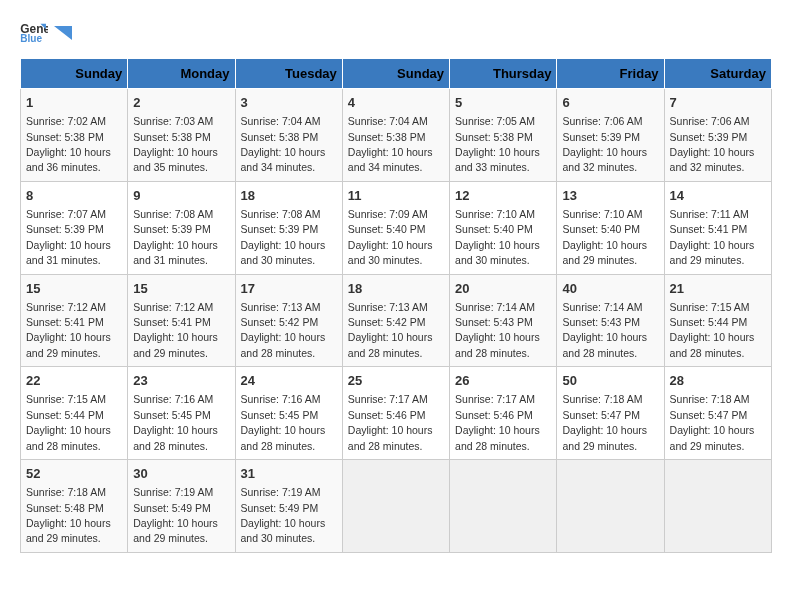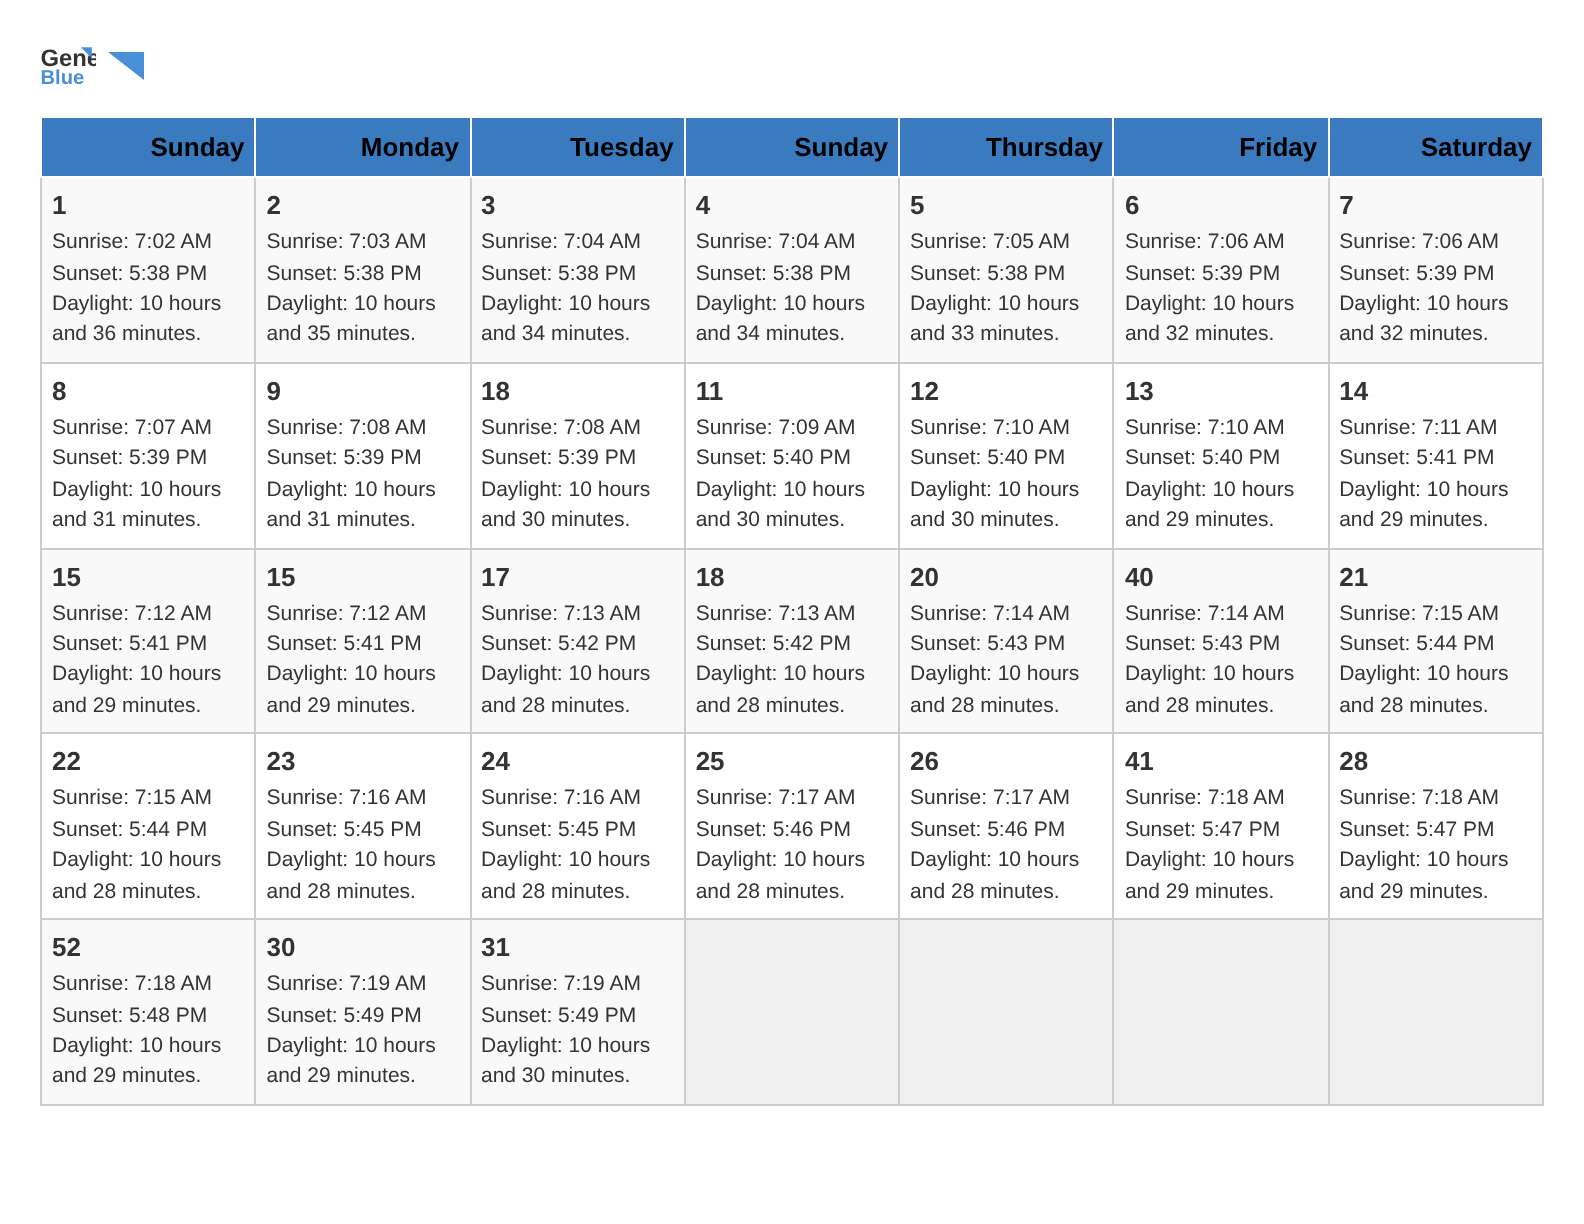--- a/index.html
+++ b/index.html
@@ -235,21 +235,21 @@
       </td>
         <td>
         <span class="day-number">25</span>
         <span class="day-info">Sunrise: 7:17 AM<br>Sunset: 5:46 PM<br>Daylight: 10 hours and 28 minutes.</span>
       </td>
         <td>
         <span class="day-number">26</span>
         <span class="day-info">Sunrise: 7:17 AM<br>Sunset: 5:46 PM<br>Daylight: 10 hours and 28 minutes.</span>
       </td>
         <td>
-        <span class="day-number">41</span>
+        <span class="day-number">50</span>
         <span class="day-info">Sunrise: 7:18 AM<br>Sunset: 5:47 PM<br>Daylight: 10 hours and 29 minutes.</span>
       </td>
         <td>
         <span class="day-number">28</span>
         <span class="day-info">Sunrise: 7:18 AM<br>Sunset: 5:47 PM<br>Daylight: 10 hours and 29 minutes.</span>
       </td>
       </tr>
       <tr>
         <td>
         <span class="day-number">52</span>

